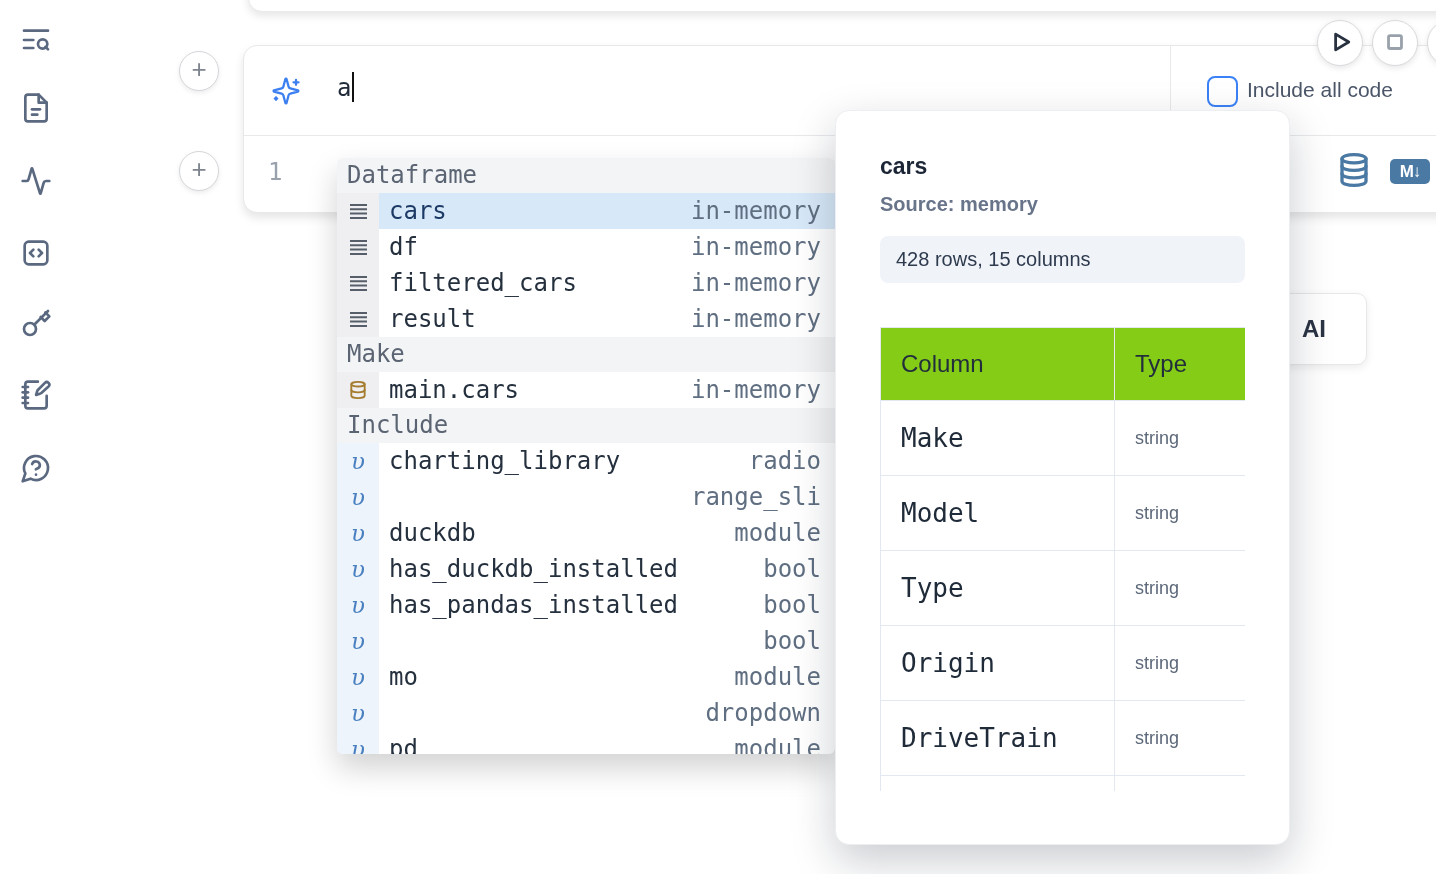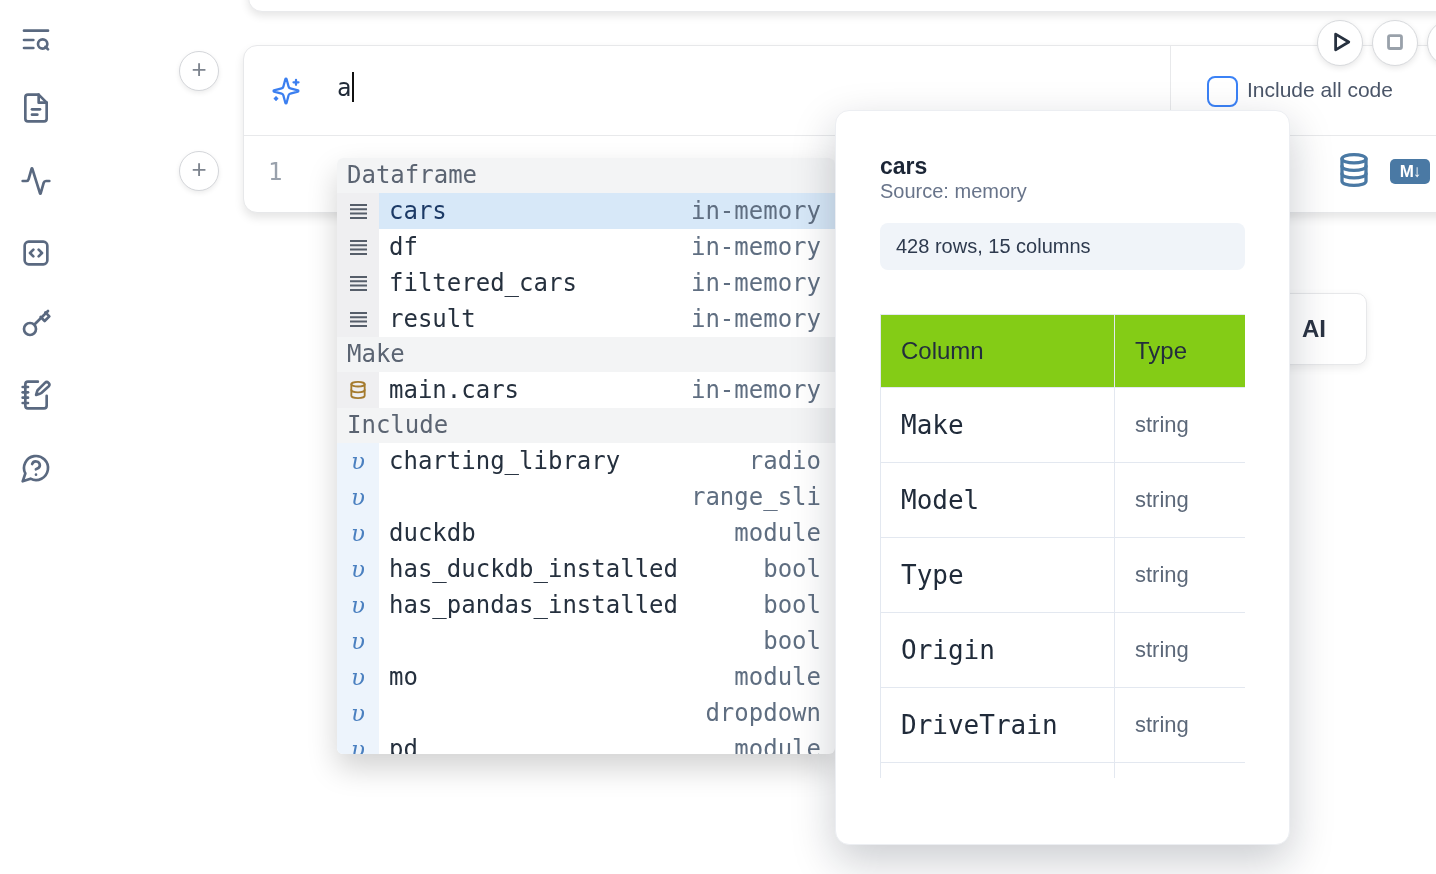--- a/index.html
+++ b/index.html
@@ -64,30 +64,30 @@
   .ac-row.selected .ac-name{color:#1c3a66;}
   .ac-type{margin-left:auto;padding-right:14px;color:#5f6e81;white-space:nowrap;overflow:hidden;}
   .vglyph{font-family:"DejaVu Serif",serif;font-style:italic;font-size:23px;color:#4b80c0;}
   .ac-gut svg{display:block;}
 
   
   .popup{position:absolute;left:835px;top:110px;width:455px;height:735px;background:#fff;z-index:30;
          border:1px solid #eceef2;border-radius:14px;box-shadow:0 16px 44px rgba(15,23,42,.22);
          box-sizing:border-box;padding:0 44px;}
   .popup-title{margin-top:42px;font-size:23px;font-weight:bold;color:#1b2536;}
-  .popup-source{font-size:20px;color:#68748a;}
+  .popup-source{margin-top:13px;font-size:20px;color:#68748a;font-weight:bold;}
   .popup-badge{margin-top:20px;background:#f0f4f9;border-radius:8px;padding:12px 16px;
                font-size:20px;color:#2e3a4e;}
   .popup-tablewrap{margin-top:44px;height:464px;overflow:hidden;}
   table.schema{border-collapse:collapse;width:368px;table-layout:fixed;}
   table.schema th,table.schema td{border:1px solid #e3e8f0;text-align:left;}
   table.schema th{background:#84cc16;height:72px;font-size:24px;font-weight:500;color:#232e3d;padding:0 0 0 20px;}
   table.schema td{height:74px;padding:0 0 0 20px;}
   td.col-name{font-family:"DejaVu Sans Mono",monospace;font-size:26px;color:#202b3a;}
-  td.col-type{font-size:22px;color:#5c6879;}
+  td.col-type{font-size:18px;color:#5c6879;}
   .w-col{width:234px;}.w-type{width:134px;}
 </style>
 </head>
 <body>
 
 <div id="screen">
 
   <div class="sidebar">
     <div class="side-ic" style="top:24px">
       <svg viewBox="0 0 24 24" fill="none" stroke="currentColor" stroke-width="2" stroke-linecap="round" stroke-linejoin="round">

